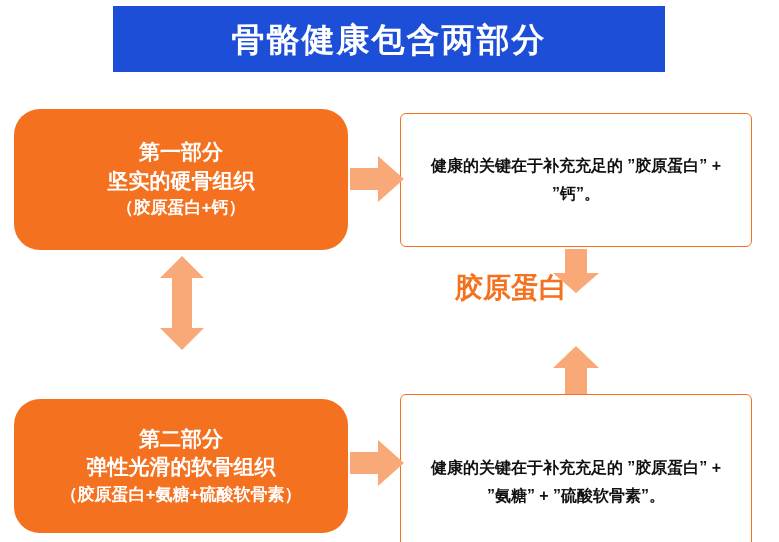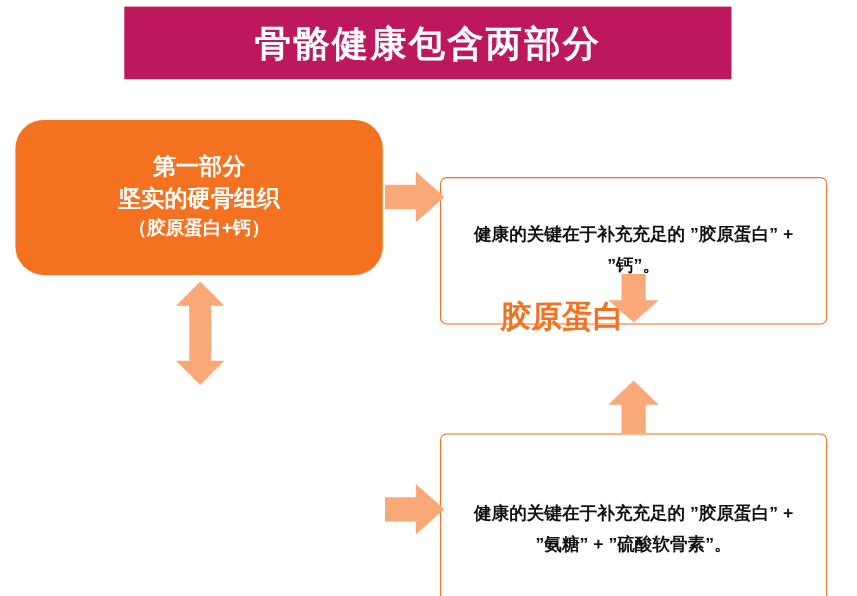--- a/index.html
+++ b/index.html
@@ -19,21 +19,21 @@
     height: 542px;
   }
 
   
   .title-bar {
     position: absolute;
     left: 113px;
     top: 6px;
     width: 552px;
     height: 66px;
-    background: #be185d;
+    background: #1d4ed8;
     display: flex;
     align-items: center;
     justify-content: center;
   }
   .title-text {
     color: #ffffff;
     font-size: 33px;
     font-weight: bold;
     letter-spacing: 2px;
     line-height: 1;
@@ -99,21 +99,20 @@
     font-size: 16px;
     font-weight: bold;
     line-height: 1.75;
     text-align: center;
   }
   #box-note1 {
     left: 400px;
     top: 113px;
     width: 352px;
     height: 134px;
-    margin-top: 48px;
   }
   #box-note2 {
     left: 400px;
     top: 394px;
     width: 352px;
     height: 176px;
   }
 
   
   #collagen-label {
@@ -147,20 +146,25 @@
   <div class="title-bar">
     <div class="title-text">骨骼健康包含两部分</div>
   </div>
 
   <div class="orange-box" id="box-part1">
     <div class="line1">第一部分</div>
     <div class="line2">坚实的硬骨组织</div>
     <div class="line3">（胶原蛋白+钙）</div>
   </div>
 
+  <div class="orange-box" id="box-part2">
+    <div class="line1">第二部分</div>
+    <div class="line2">弹性光滑的软骨组织</div>
+    <div class="line3">（胶原蛋白+氨糖+硫酸软骨素）</div>
+  </div>
 
   <div class="white-box" id="box-note1">
     <div class="wtext">健康的关键在于补充充足的 ”胶原蛋白” + ”钙”。</div>
   </div>
 
   <div class="white-box" id="box-note2">
     <div class="wtext">健康的关键在于补充充足的 ”胶原蛋白” + ”氨糖” + ”硫酸软骨素”。</div>
   </div>
 
   <div id="collagen-label">胶原蛋白</div>

